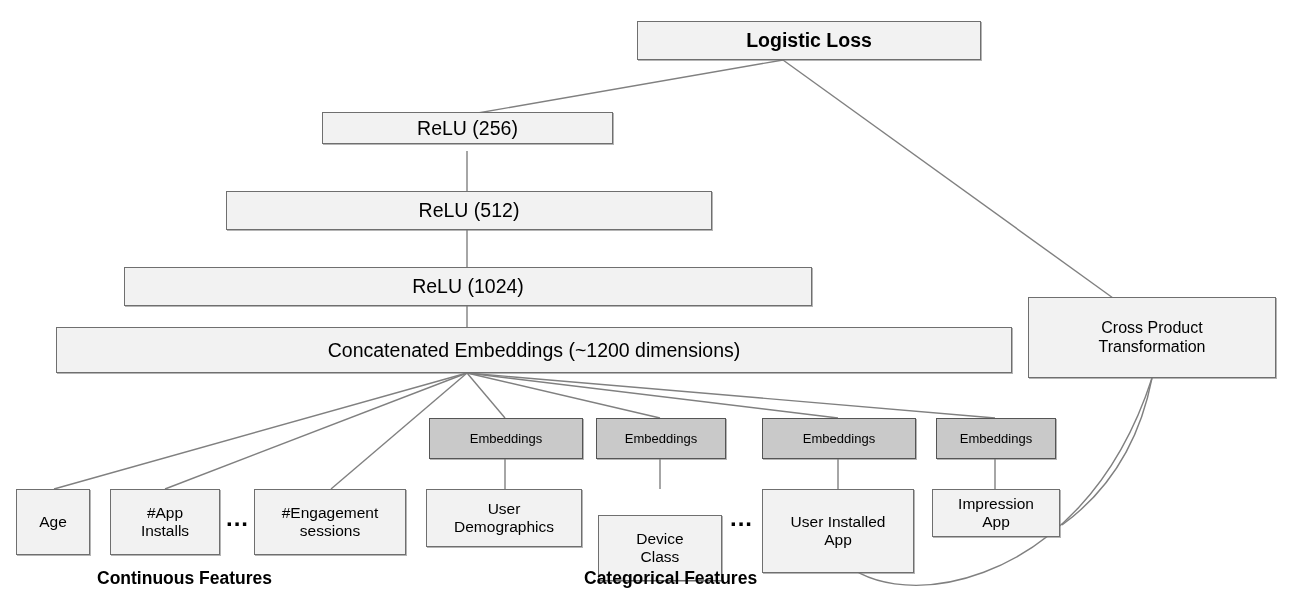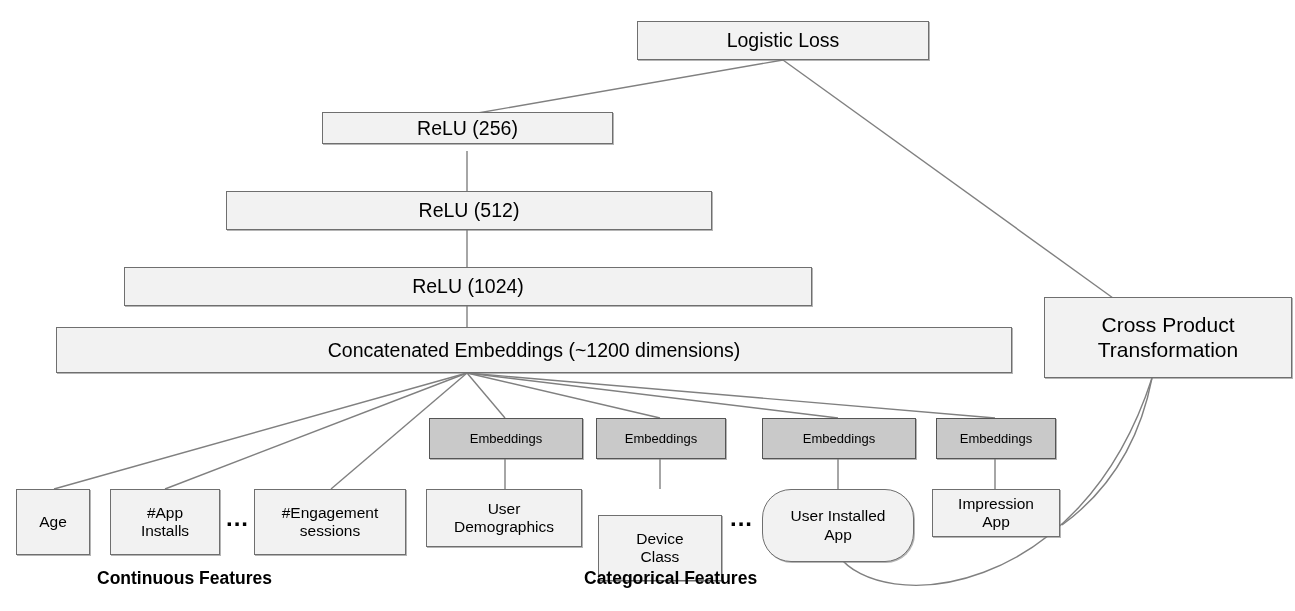--- a/index.html
+++ b/index.html
@@ -19,21 +19,21 @@
     border:1.5px solid #6f6f6f;
     display:flex;align-items:center;justify-content:center;
     text-align:center;
     color:#000000;
     line-height:1.18;
     white-space:pre-line;
     box-shadow:1px 1px 0 rgba(120,120,120,0.55);
   }
   .node.dark{background:#c9c9c9;border:1.5px solid #555555;}
   .f18{font-size:19.5px;}
-  .f17{font-size:21px;margin-left:16px;}
+  .f17{font-size:16px;}
   .f15{font-size:15.5px;}
   .f13{font-size:13px;}
   .ellipsis{
     position:absolute;
     font-size:24px;font-weight:700;color:#000;
     letter-spacing:1px;
     line-height:1;
   }
   .grouplabel{
     position:absolute;
@@ -68,21 +68,21 @@
       <path d="M 505 459 L 505 489"></path>
       <path d="M 660 459 L 660 489"></path>
       <path d="M 838 459 L 838 489"></path>
       <path d="M 995 459 L 995 489"></path>
 
       <path d="M 838 555 C 880 615, 1080 600, 1152 378"></path>
       <path d="M 1062 525 C 1110 490, 1140 440, 1152 378"></path>
     </g>
   </svg>
 
-  <div class="node f18" style="left:637px;top:21px;width:292px;height:39px;">
+  <div class="node f18" style="left:637px;top:21px;width:344px;height:39px;font-weight:bold;">
     <span>Logistic Loss</span>
   </div>
 
   <div class="node f18" style="left:322px;top:112px;width:291px;height:32px;">
     <span>ReLU (256)</span>
   </div>
 
   <div class="node f18" style="left:226px;top:191px;width:486px;height:39px;">
     <span>ReLU (512)</span>
   </div>
@@ -136,21 +136,21 @@
   </div>
   <div class="node f15" style="left:598px;top:515px;width:124px;height:66px;">
     <span>Device
 Class</span>
   </div>
 
   <div class="ellipsis" style="left:730px;top:506px;">
     <span>...</span>
   </div>
 
-  <div class="node f15" style="left:762px;top:489px;width:152px;height:73px;border-radius:29px;">
+  <div class="node f15" style="left:762px;top:489px;width:152px;height:84px;">
     <span>User Installed
 App</span>
   </div>
   <div class="node f15" style="left:932px;top:489px;width:128px;height:48px;">
     <span>Impression
 App</span>
   </div>
 
   <div class="grouplabel" style="left:97px;top:568px;">
     <span>Continuous Features</span>

